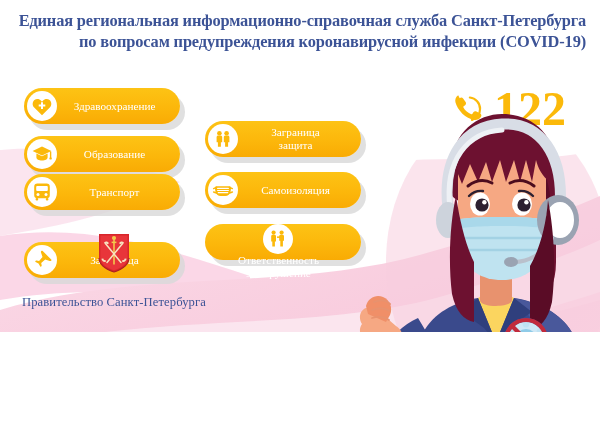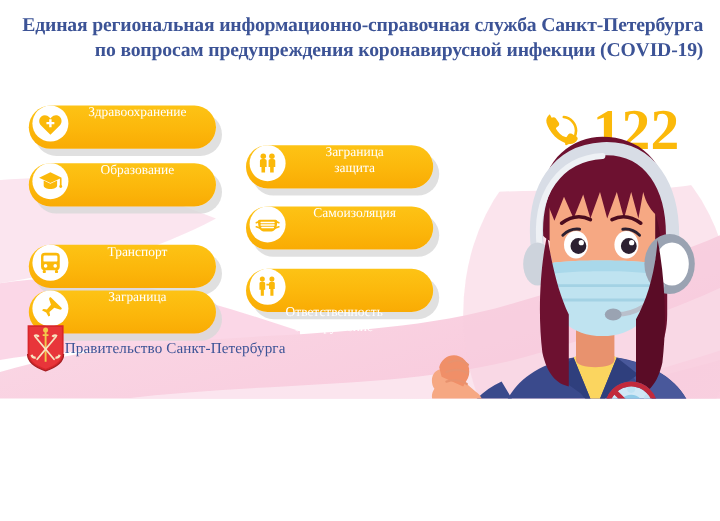--- a/index.html
+++ b/index.html
@@ -53,20 +53,21 @@
   }
 
   
   .pill {
     position:absolute;
     height:36px;
     border-radius:18px;
     background:linear-gradient(180deg,#fdc315 0%,#fcb70b 55%,#f9ab04 100%);
     box-shadow:5px 6px 0 0 rgba(216,216,216,0.80);
     display:flex;
+    align-items:center;
     padding-left:3px;
     padding-right:10px;
   }
   .pill-icon-wrap {
     flex:0 0 auto;
     width:30px; height:30px;
     border-radius:50%;
     background:#ffffff;
     display:flex;
     align-items:center;
@@ -83,21 +84,21 @@
     white-space:pre-line;
     padding-right:2px;
   }
 
   
   .col-left  { left:24px;  width:156px; }
   .col-right { left:205px; width:156px; }
 
   .p1 { top:88px; }
   .p2 { top:136px; }
-  .p3 { top:204px; }
+  .p3 { top:174px; }
   .p4 { top:242px; }
 
   .q1 { top:121px; }
   .q2 { top:172px; }
   .q3 { top:224px;flex-direction:column; }
   .q4 { top:276px; }
 
   
   .operator {
     position:absolute;
@@ -105,21 +106,22 @@
     width:244px; height:322px;
   }
   .operator svg { display:block; width:244px; height:322px; }
 
   
   .footer {
     position:absolute;
     left:22px; bottom:22px;
     display:flex;
     align-items:center;
-    gap:0;
+    gap:22px;
+    flex-direction:column;
   }
   .coat { width:32px; height:40px; display:block; }
   .footer-text {
     color:#3c5396;
     font-size:12.6px;
     font-weight:normal;
     letter-spacing:0.1px;
   }
 </style>
 </head>

